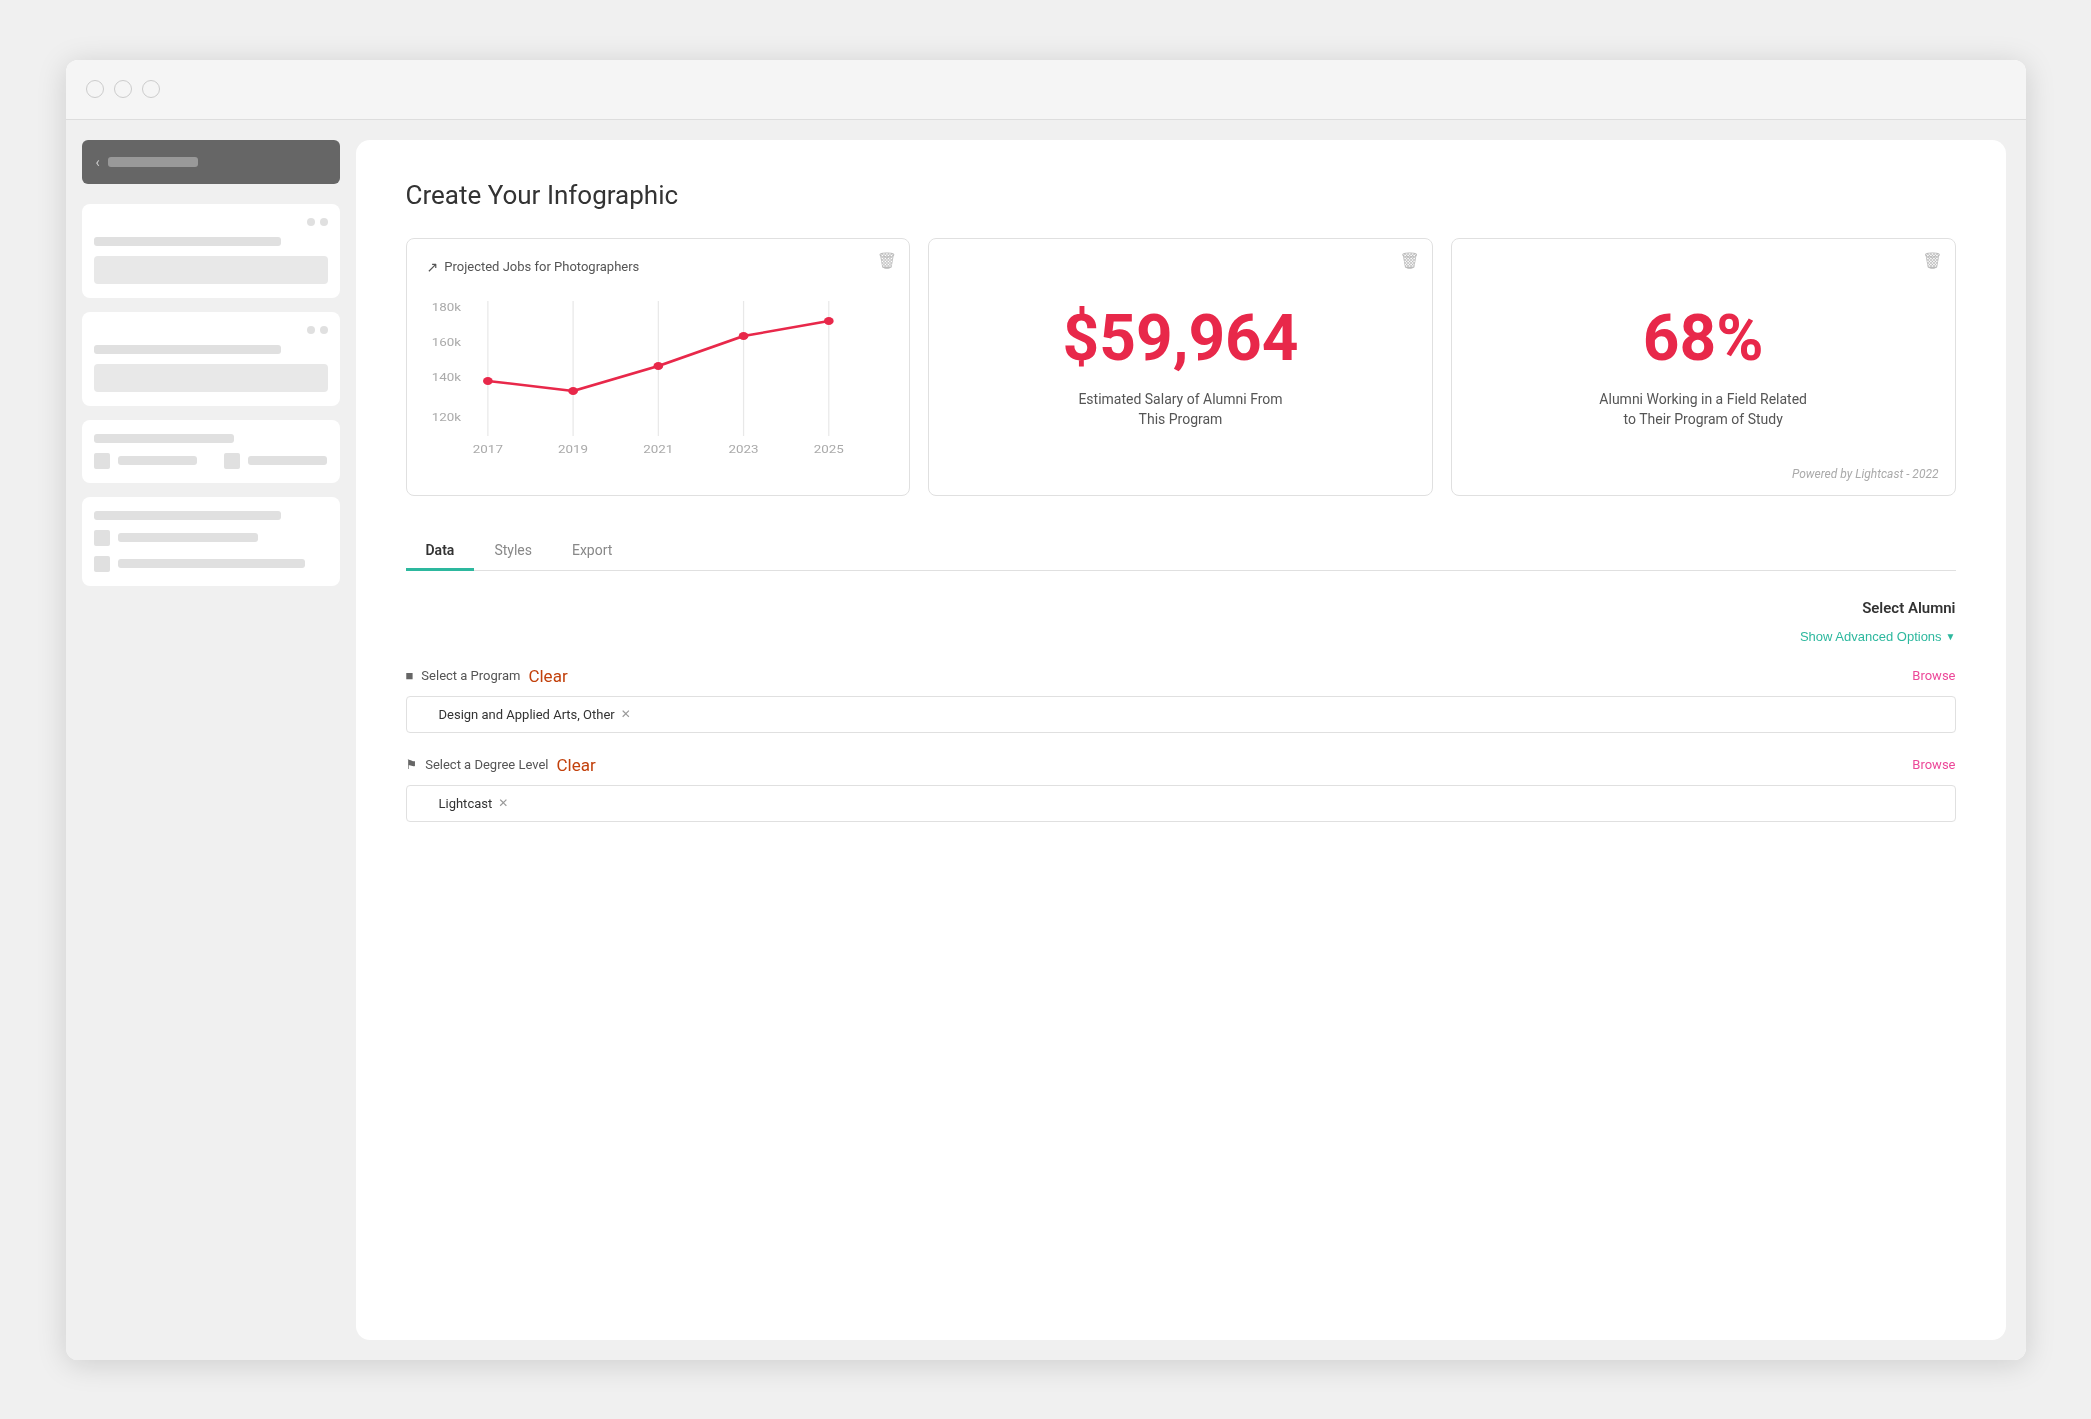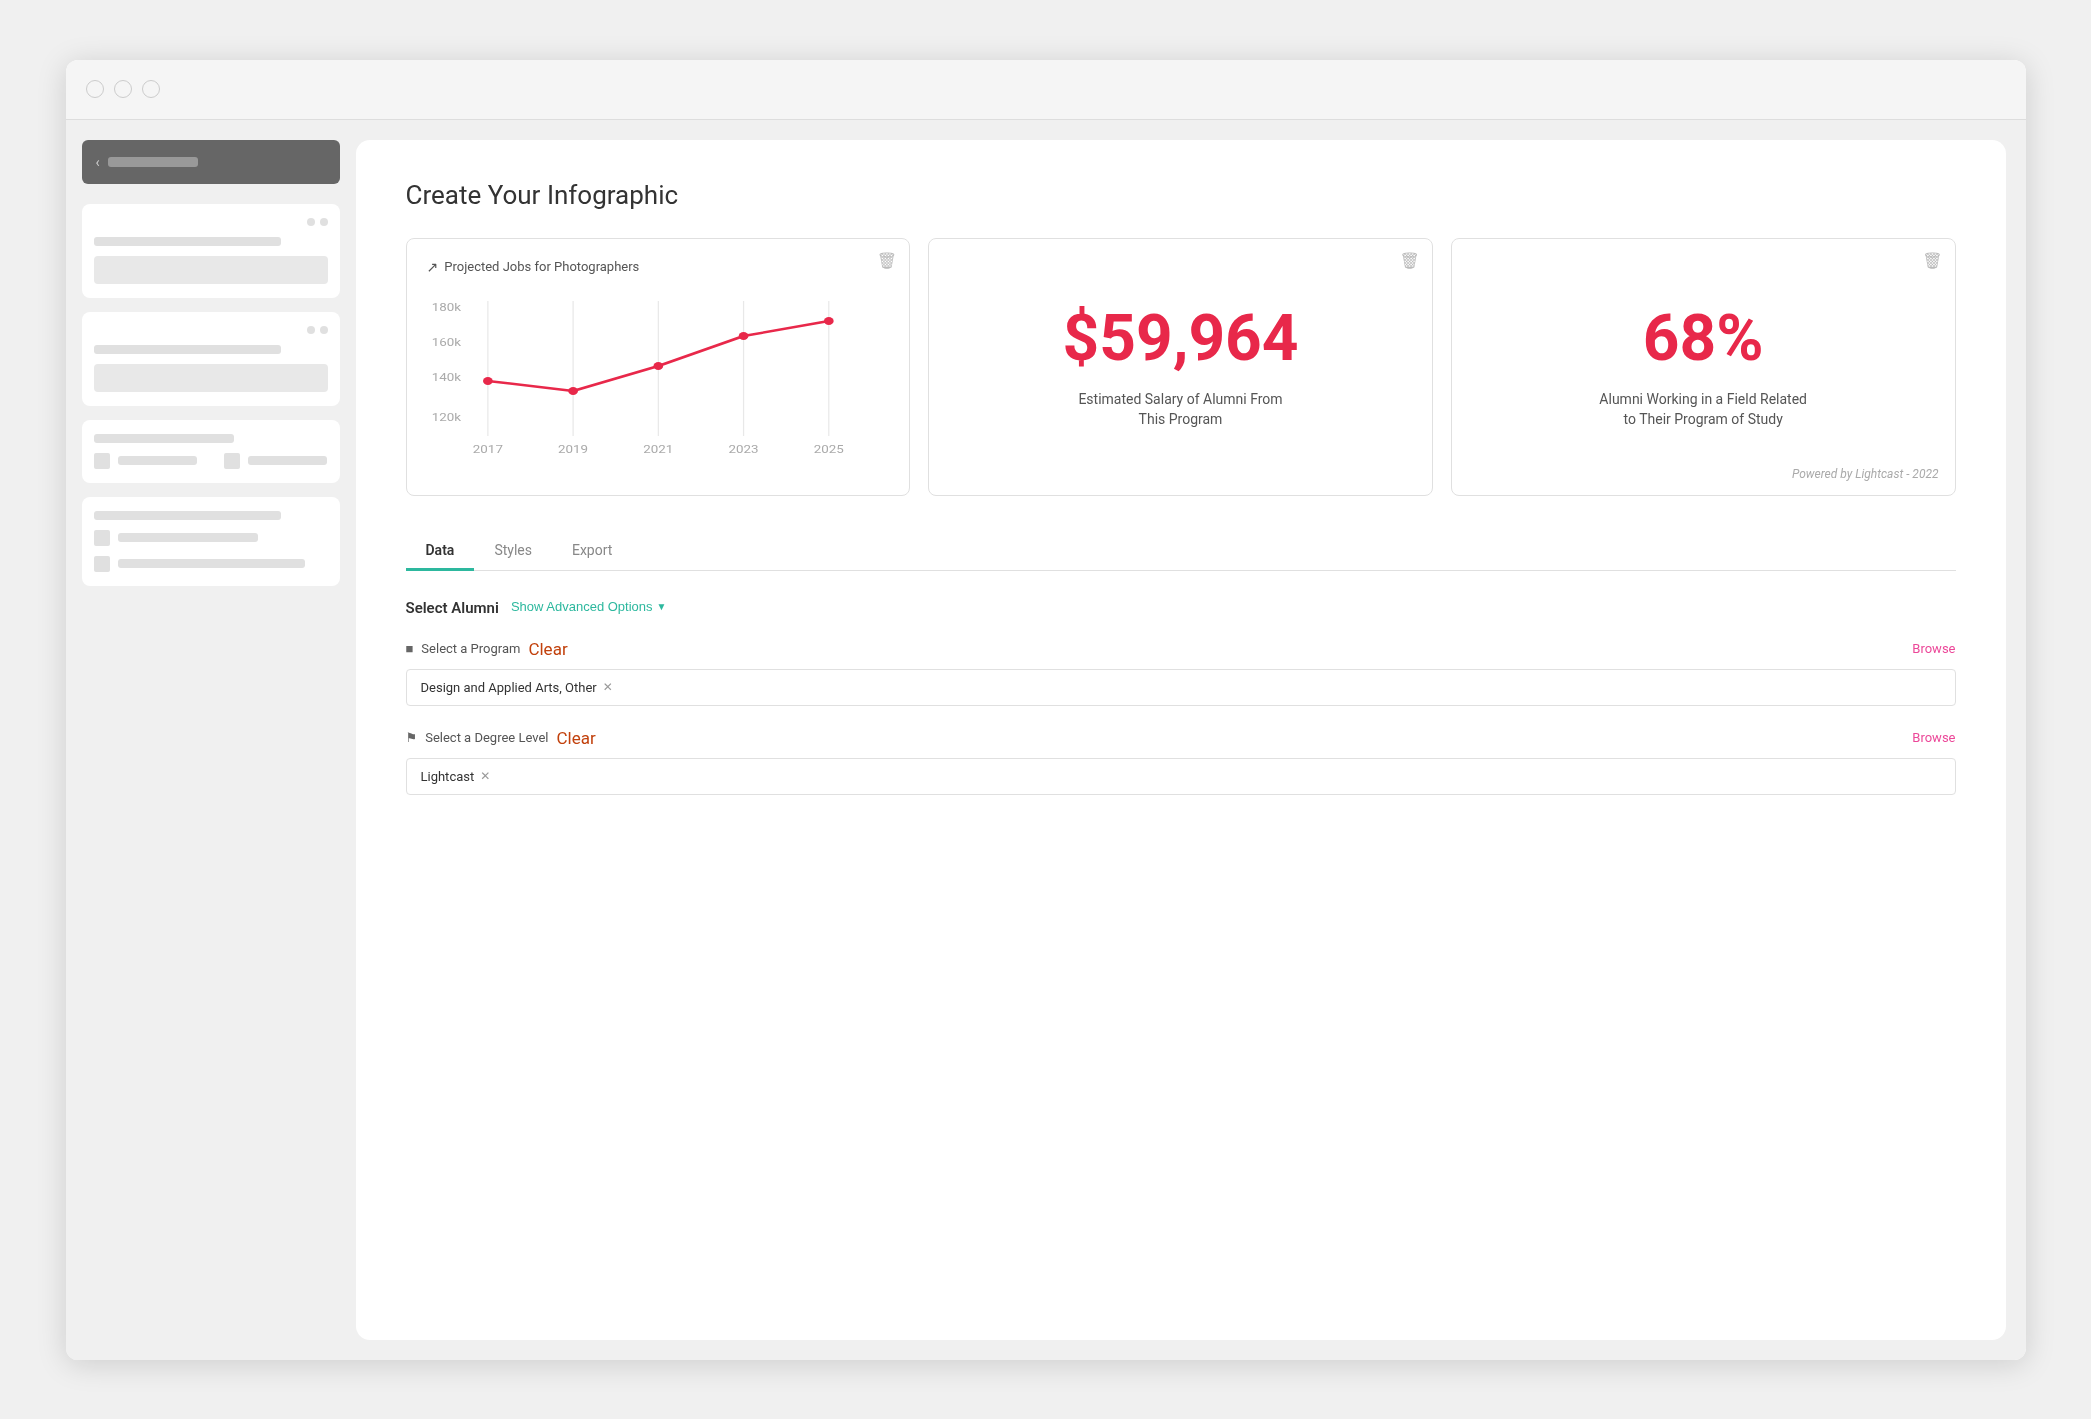--- a/index.html
+++ b/index.html
@@ -237,23 +237,24 @@
     }
     .tab-item.active {
       color: #333;
       font-weight: 600;
       border-bottom: 3px solid #2db89e;
     }
 
     
     .section-header {
       display: flex;
-      align-items: flex-start;
+      align-items: flex-end;
       gap: 12px;
       margin-bottom: 20px;
+      flex-direction: column;
     }
     .section-title {
       font-size: 15px;
       font-weight: 600;
       color: #333;
     }
     .show-advanced-btn {
       display: flex;
       align-items: center;
       gap: 4px;
@@ -295,21 +296,21 @@
     .field-browse-link {
       font-size: 13px;
       color: #ec4899;
       cursor: pointer;
       text-decoration: none;
       margin-left: auto;
     }
     .tag-box {
       border: 1px solid #e0e0e0;
       border-radius: 4px;
-      padding: 10px 14px;
+      padding: 10px 32px;
       display: flex;
       align-items: center;
       gap: 8px;
       flex-wrap: wrap;
     }
     .tag {
       display: inline-flex;
       align-items: center;
       gap: 6px;
       font-size: 13px;

